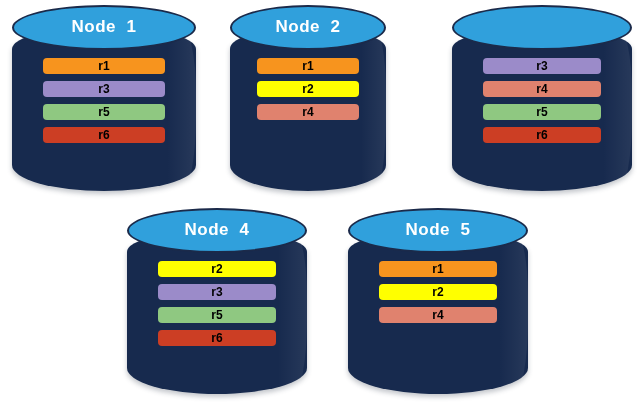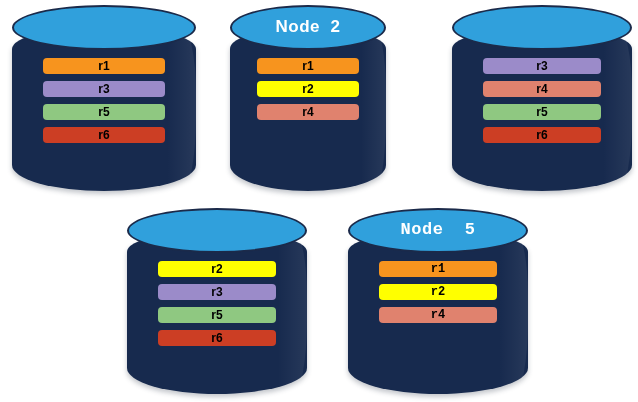--- a/index.html
+++ b/index.html
@@ -99,20 +99,21 @@
 </style>
 </head>
 <body>
 
 <div id="diagram">
     <div class="node" style="left: 12px; top: 5px; width: 184px; height: 186px;">
       <div class="cyl">
         <div class="cyl-body"></div>
         <div class="cyl-top"></div>
       </div>
+      <div class="cyl-title">Node  1</div>
       <div class="bars">
         <div class="bar" style="background: rgb(247, 148, 30);">r1</div>
         <div class="bar" style="background: rgb(155, 139, 201);">r3</div>
         <div class="bar" style="background: rgb(143, 200, 129);">r5</div>
         <div class="bar" style="background: rgb(204, 62, 36);">r6</div>
       </div>
     </div>
     <div class="node" style="left: 230px; top: 5px; width: 156px; height: 186px;">
       <div class="cyl">
         <div class="cyl-body"></div>
@@ -135,28 +136,29 @@
         <div class="bar" style="background: rgb(224, 130, 110);">r4</div>
         <div class="bar" style="background: rgb(143, 200, 129);">r5</div>
         <div class="bar" style="background: rgb(204, 62, 36);">r6</div>
       </div>
     </div>
     <div class="node" style="left: 127px; top: 208px; width: 180px; height: 186px;">
       <div class="cyl">
         <div class="cyl-body"></div>
         <div class="cyl-top"></div>
       </div>
+      <div class="cyl-title">Node  4</div>
       <div class="bars">
         <div class="bar" style="background: rgb(255, 255, 0);">r2</div>
         <div class="bar" style="background: rgb(155, 139, 201);">r3</div>
         <div class="bar" style="background: rgb(143, 200, 129);">r5</div>
         <div class="bar" style="background: rgb(204, 62, 36);">r6</div>
       </div>
     </div>
-    <div class="node" style="left: 348px; top: 208px; width: 180px; height: 186px; font-family: Liberation Mono, monospace;">
+    <div class="node" style="left: 348px; top: 208px; width: 180px; height: 186px;">
       <div class="cyl">
         <div class="cyl-body"></div>
         <div class="cyl-top"></div>
       </div>
       <div class="cyl-title">Node  5</div>
       <div class="bars">
         <div class="bar" style="background: rgb(247, 148, 30);">r1</div>
         <div class="bar" style="background: rgb(255, 255, 0);">r2</div>
         <div class="bar" style="background: rgb(224, 130, 110);">r4</div>
       </div>

